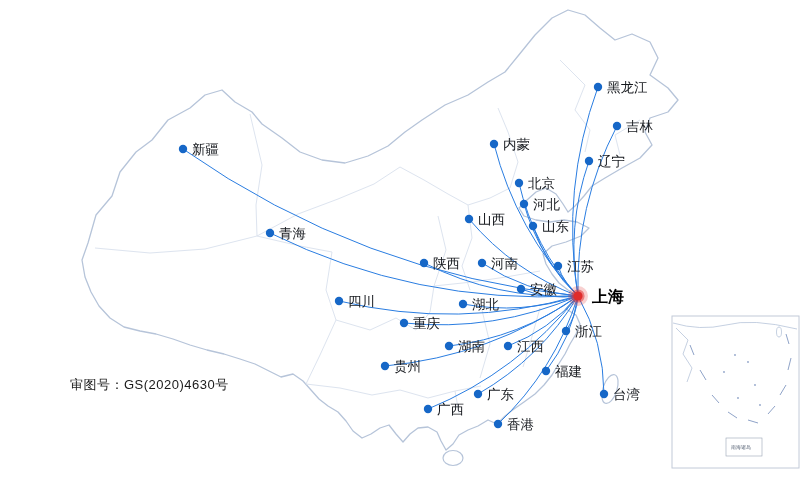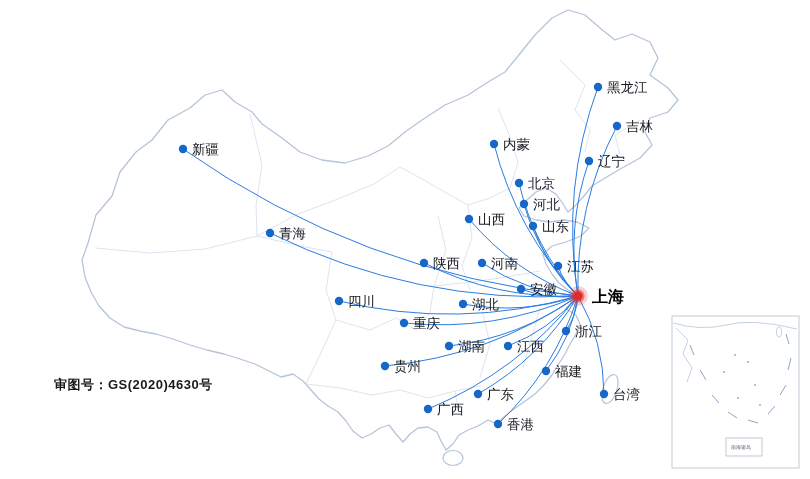--- a/index.html
+++ b/index.html
@@ -1,19 +1,19 @@
 <!DOCTYPE html>
 <html><head>
 <meta charset="utf-8">
 <style>
   html,body{margin:0;padding:0;background:#fff;}
   .stage{position:relative;width:810px;height:479px;background:#fff;overflow:hidden;
          font-family:"Liberation Sans",sans-serif;}
   .stage svg{position:absolute;left:0;top:0;}
-  .license{position:absolute;left:54px;top:376px;font-size:13px;font-weight:700;
+  .license{position:absolute;left:70px;top:376px;font-size:13px;font-weight:400;
            color:#1a1a1a;letter-spacing:.5px;}
   .prov-label{font-family:"Liberation Sans",sans-serif;font-size:13.5px;font-weight:500;fill:#15181d;}
   .hub-label{font-family:"Liberation Sans",sans-serif;font-size:16px;font-weight:700;fill:#000;}
   .inset-label{font-family:"Liberation Sans",sans-serif;font-size:5px;fill:#5a6577;}
 </style>
 </head>
 <body>
 
 <div class="stage">
   <svg width="810" height="479" viewBox="0 0 810 479">

